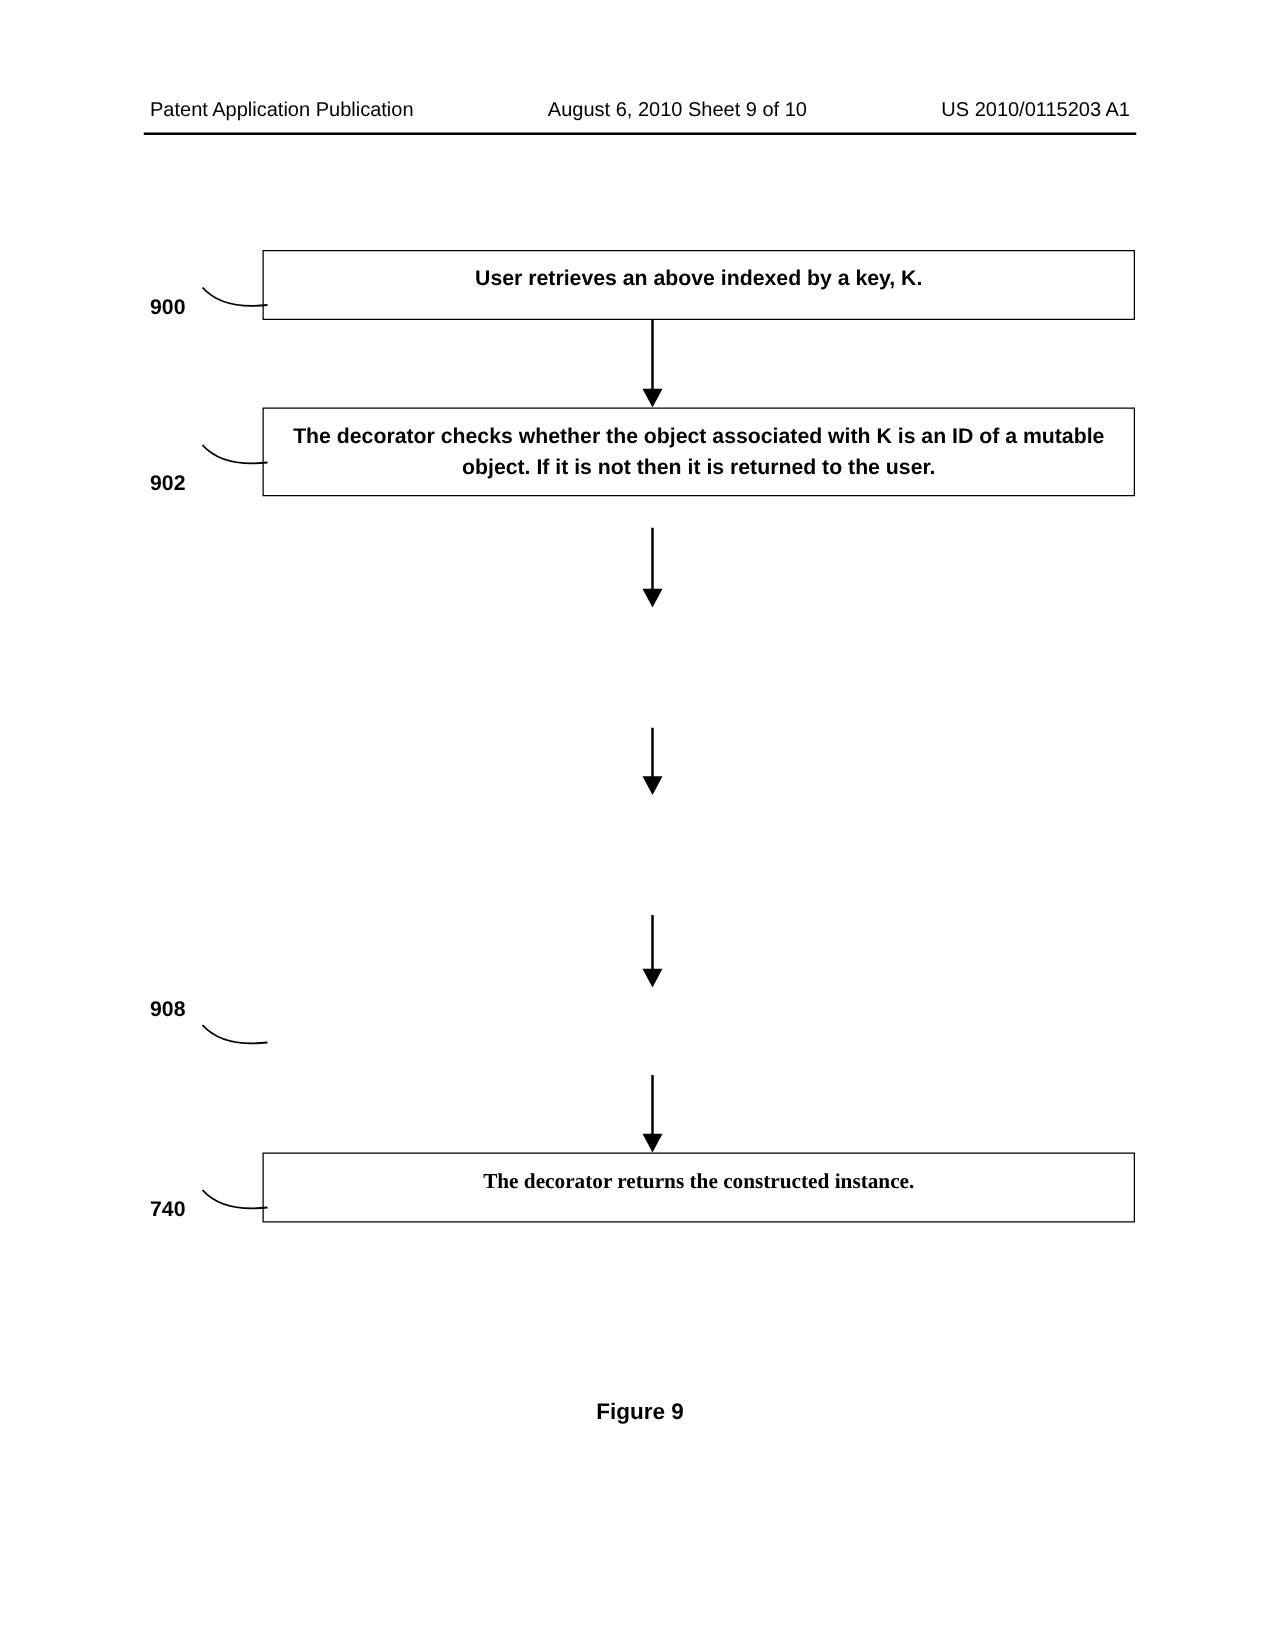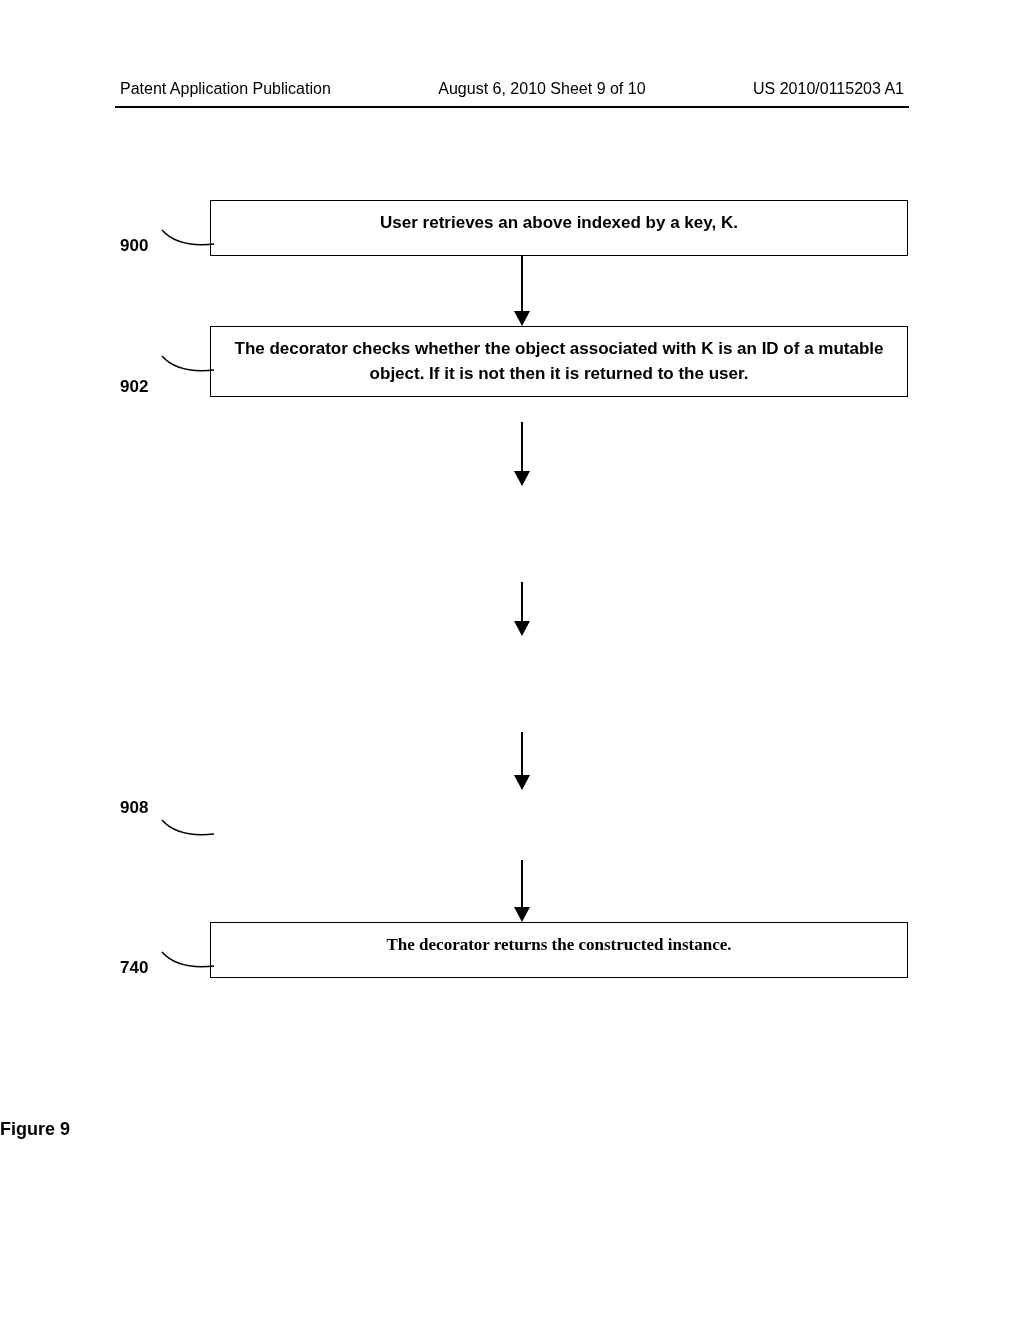--- a/index.html
+++ b/index.html
@@ -73,20 +73,21 @@
     position: absolute;
     left: 50%;
     transform: translateX(-50%);
   }
   .arrow-down svg { display: block; }
   .figure-caption {
     position: absolute;
     bottom: 180px;
     left: 0;
     right: 0;
+    text-align: center;
     font-weight: bold;
     font-size: 18px;
   }
 </style>
 </head>
 <body>
 
 <div class="header">
   <span>Patent Application Publication</span>
   <span>August 6, 2010  Sheet 9 of 10</span>

